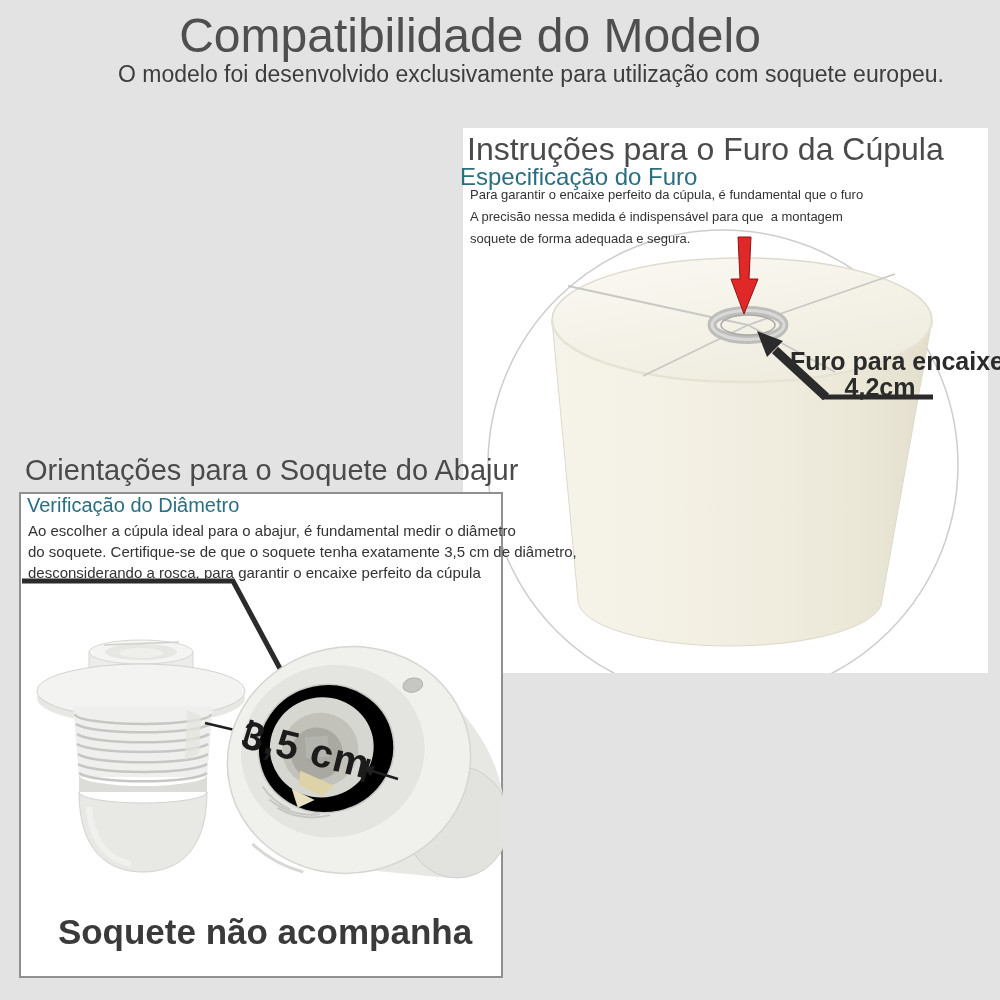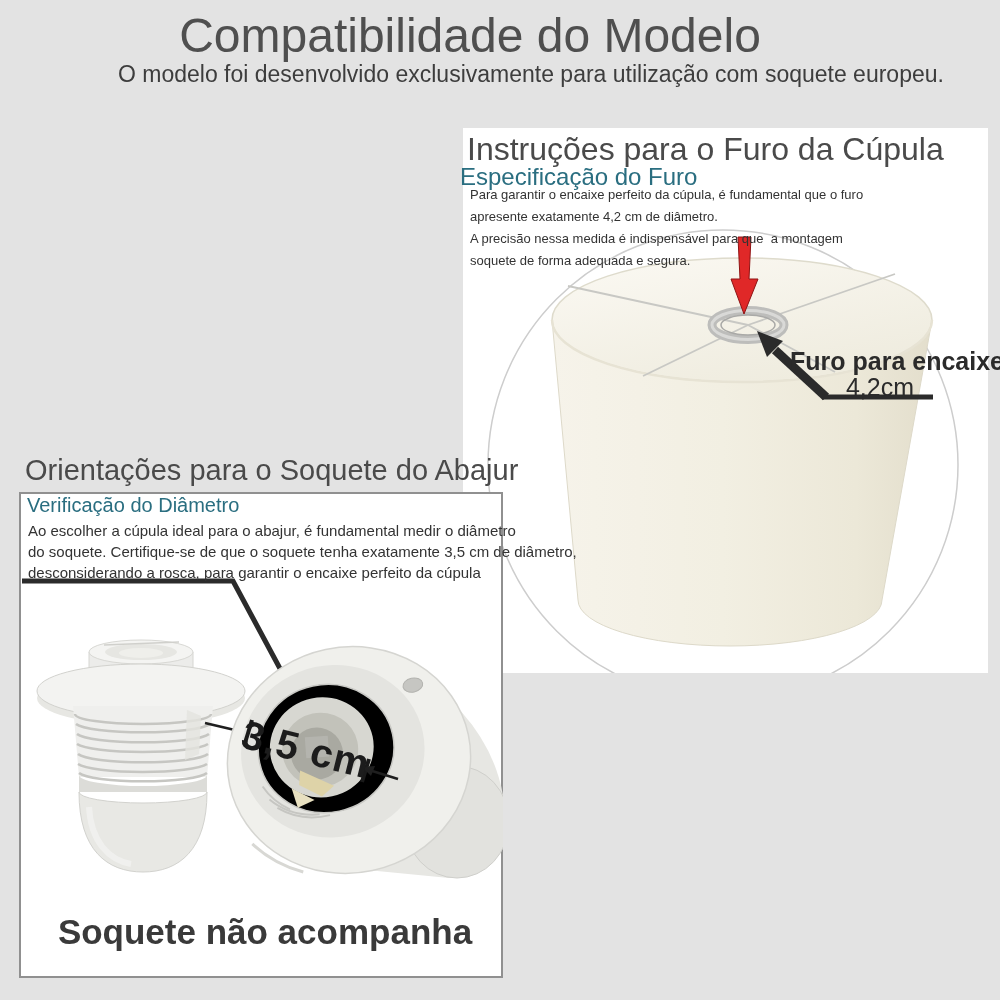--- a/index.html
+++ b/index.html
@@ -22,21 +22,21 @@
   .panel-left{left:19px;top:492px;width:484px;height:486px;border:2px solid #909090;box-sizing:border-box;}
   .h-instr{left:467px;top:131px;font-size:32px;color:#4a4a4a;white-space:pre;}
   .h-espec{left:460px;top:163px;font-size:24px;color:#2a6e80;white-space:pre;text-align:right;}
   .body-right{left:470px;top:184px;font-size:13px;line-height:22px;color:#333;}
   .body-right div{white-space:pre;}
   .h-orient{left:25px;top:454px;font-size:29px;color:#4a4a4a;white-space:pre;}
   .h-verif{left:27px;top:494px;font-size:20px;color:#2a6e80;white-space:pre;}
   .body-left{left:28px;top:520px;font-size:15px;line-height:21px;color:#333;}
   .body-left div{white-space:pre;}
   .callout-1{left:790px;top:347px;width:195px;text-align:right;font-size:25px;font-weight:bold;color:#2b2b2b;white-space:pre;}
-  .callout-2{left:838px;top:373px;width:84px;text-align:center;font-size:25px;font-weight:normal;color:#2b2b2b;white-space:pre;}
+  .callout-2{left:838px;top:373px;width:84px;text-align:center;font-size:25px;font-weight:bold;color:#2b2b2b;white-space:pre;}
   .dim-35{
     left:248px;top:712px;font-size:40px;font-weight:bold;color:#1c1c1c;
     transform:rotate(14deg);transform-origin:left top;letter-spacing:1px;white-space:pre;
   }
   .footer-note{left:50px;top:912px;width:430px;text-align:center;font-size:35px;font-weight:bold;color:#3a3a3a;white-space:pre;}
   svg{display:block;}
 </style>
 </head>
 <body>
 
@@ -88,21 +88,20 @@
     <polygon points="294,203 320,213 304,229"></polygon>
     <line x1="312" y1="222" x2="363" y2="269" stroke="#2b2b2b" stroke-width="9"></line>
     <line x1="359" y1="269" x2="470" y2="269" stroke="#2b2b2b" stroke-width="5"></line>
   </g>
 </svg>
 
 <div class="abs h-instr">Instruções para o Furo da Cúpula</div>
 <div class="abs h-espec">Especificação do Furo</div>
 <div class="abs body-right">
   <div>Para garantir o encaixe perfeito da cúpula, é fundamental que o furo</div>
-  <div>apresente exatamente 4,2 cm de diâmetro.</div>
   <div>A precisão nessa medida é indispensável para que  a montagem</div>
   <div>soquete de forma adequada e segura.</div>
 </div>
 <div class="abs callout-1">Furo para encaixe</div>
 <div class="abs callout-2">4,2cm</div>
 
 <div class="abs h-orient">Orientações para o Soquete do Abajur</div>
 
 <div class="abs panel panel-left"></div>
 

